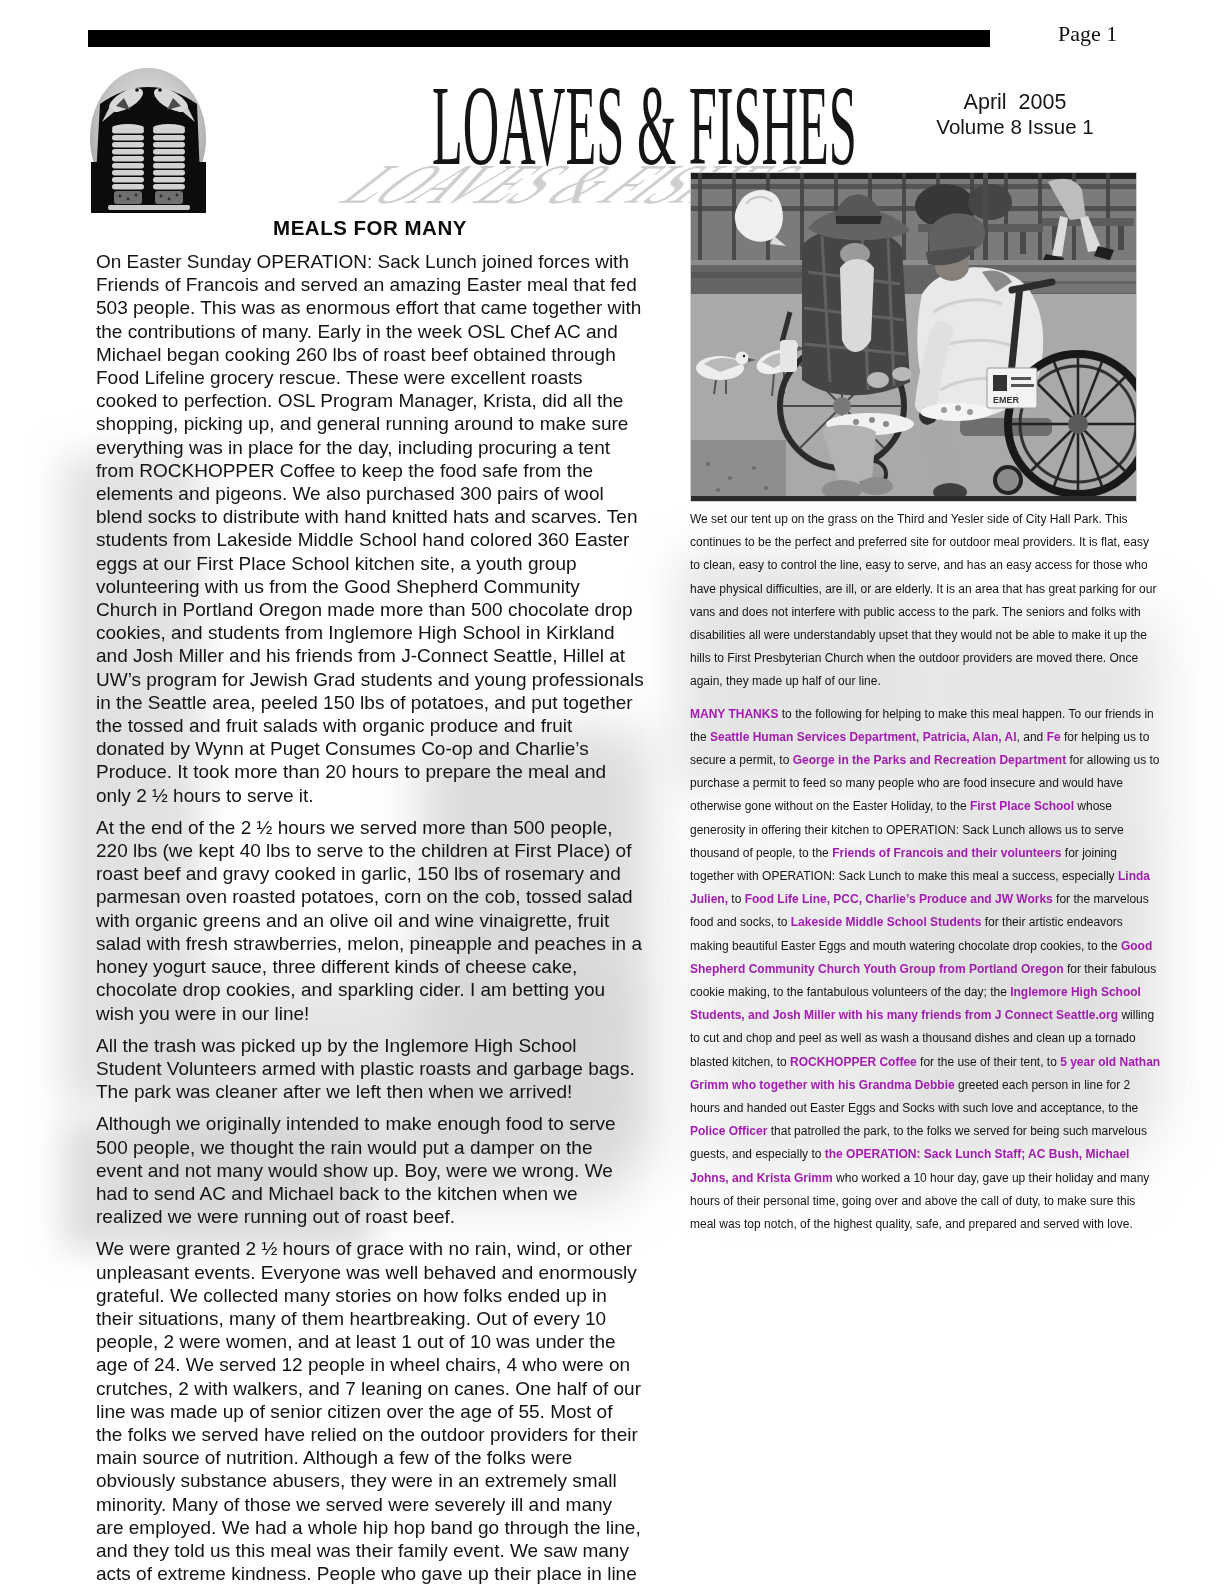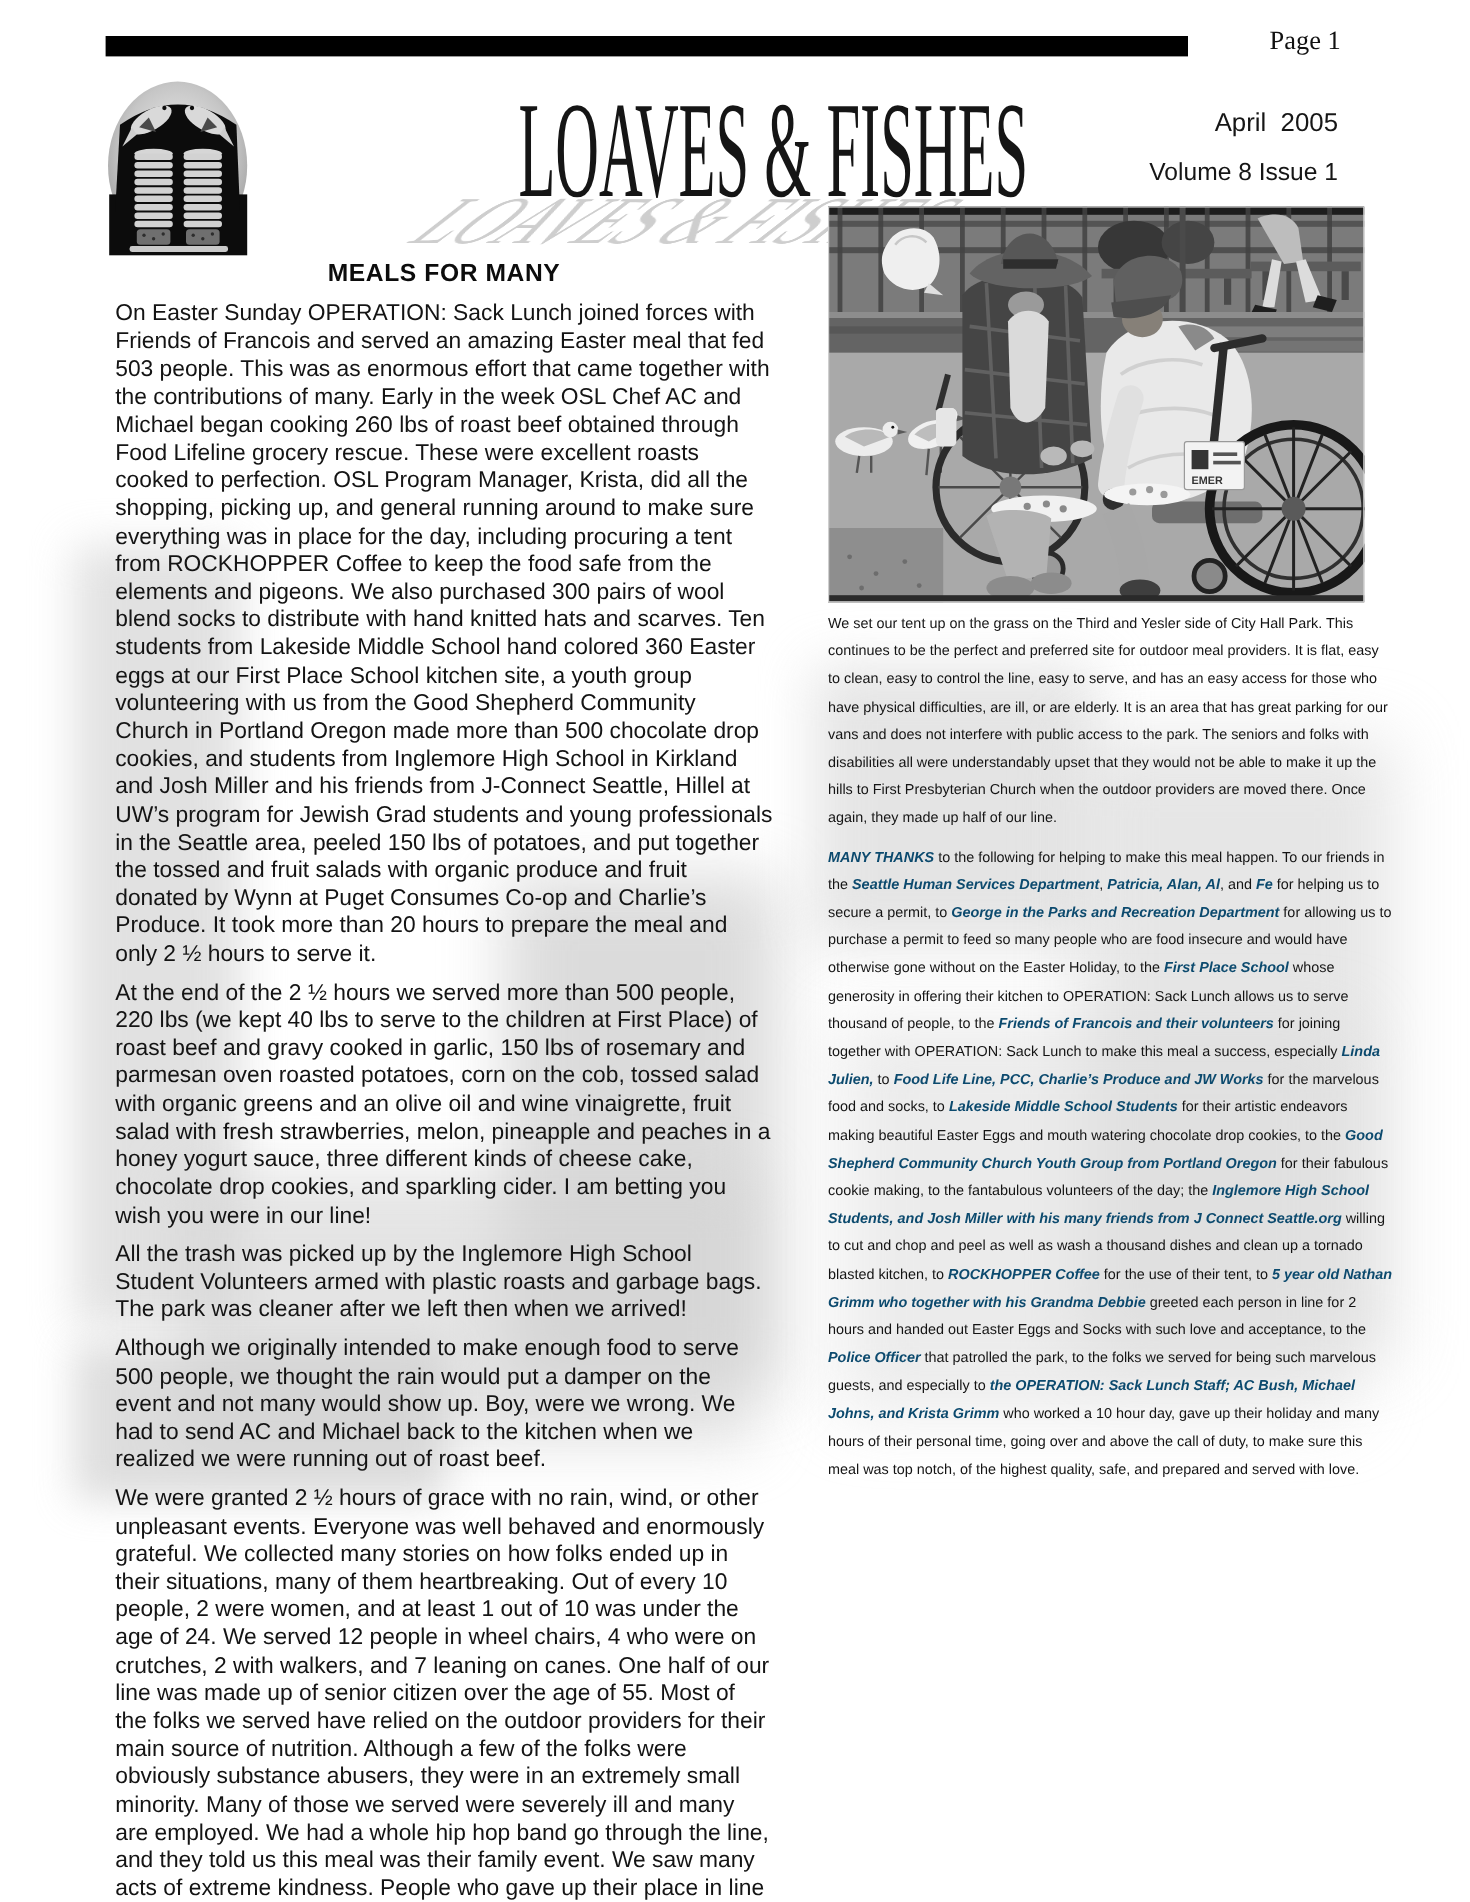--- a/index.html
+++ b/index.html
@@ -21,36 +21,36 @@
     font-family:"Liberation Serif",serif;font-weight:400;font-size:112px;
     letter-spacing:0px;color:#151515;
     transform:scale(0.45,1.02);transform-origin:top left;
   }
   .title-shadow{
     position:absolute;left:-30px;top:92px;white-space:nowrap;
     font-family:"Liberation Serif",serif;font-weight:400;font-size:112px;
     color:#c3c3c3;opacity:.8;filter:blur(.5px);
     transform:scale(0.45,0.5) skewX(-55deg);transform-origin:top left;
   }
-  .issue{position:absolute;left:915px;top:90px;width:200px;text-align:right;}
+  .issue{position:absolute;left:915px;top:90px;width:200px;text-align:center;}
   .issue-date{font-size:21.5px;white-space:pre;color:#161616;}
-  .issue-volume{font-size:20.5px;margin-top:17px;color:#161616;}
+  .issue-volume{font-size:20.5px;color:#161616;}
   
   .photo{position:absolute;left:690px;top:172px;width:520px;height:330px;z-index:2;}
   .photo svg{display:block;}
   
   .col-left{position:absolute;left:96px;top:216px;width:548px;z-index:2;}
   .col-right{position:absolute;left:690px;top:508px;width:472px;z-index:2;}
   .col-left h2{
     margin:0 0 10px 0;text-align:center;font-size:20.5px;font-weight:bold;
     letter-spacing:.5px;color:#0c0c0c;
   }
   .col-left p{margin:0 0 9px 0;font-size:19px;line-height:23.2px;color:#141414;}
   .col-right p{margin:0 0 9px 0;font-size:12px;line-height:23.2px;color:#141414;}
-  .col-right p b{font-weight:bold;color:#0c4a6e;font-style:italic;}
+  .col-right p b{font-weight:bold;color:#a21caf;}
   .closing{font-weight:bold;font-size:17.5px;}
   
   .wm{position:absolute;z-index:1;pointer-events:none;}
   .wm-a{left:62px;top:455px;width:140px;height:650px;background:#d8d8d8;filter:blur(18px);opacity:.75;}
   .wm-b{left:420px;top:730px;width:230px;height:430px;background:#c9c9c9;filter:blur(26px);opacity:.65;}
   .wm-c{left:150px;top:975px;width:480px;height:230px;background:#d3d3d3;filter:blur(24px);opacity:.6;}
   .wm-d{left:62px;top:1120px;width:310px;height:130px;background:#cfcfcf;filter:blur(16px);opacity:.7;}
   .wm-e{left:678px;top:555px;width:235px;height:235px;background:#dadada;filter:blur(22px);opacity:.7;}
   .wm-f{left:900px;top:615px;width:262px;height:520px;background:#d6d6d6;filter:blur(28px);opacity:.6;}
   .wm-g{left:700px;top:850px;width:430px;height:330px;background:#dcdcdc;filter:blur(28px);opacity:.55;}

